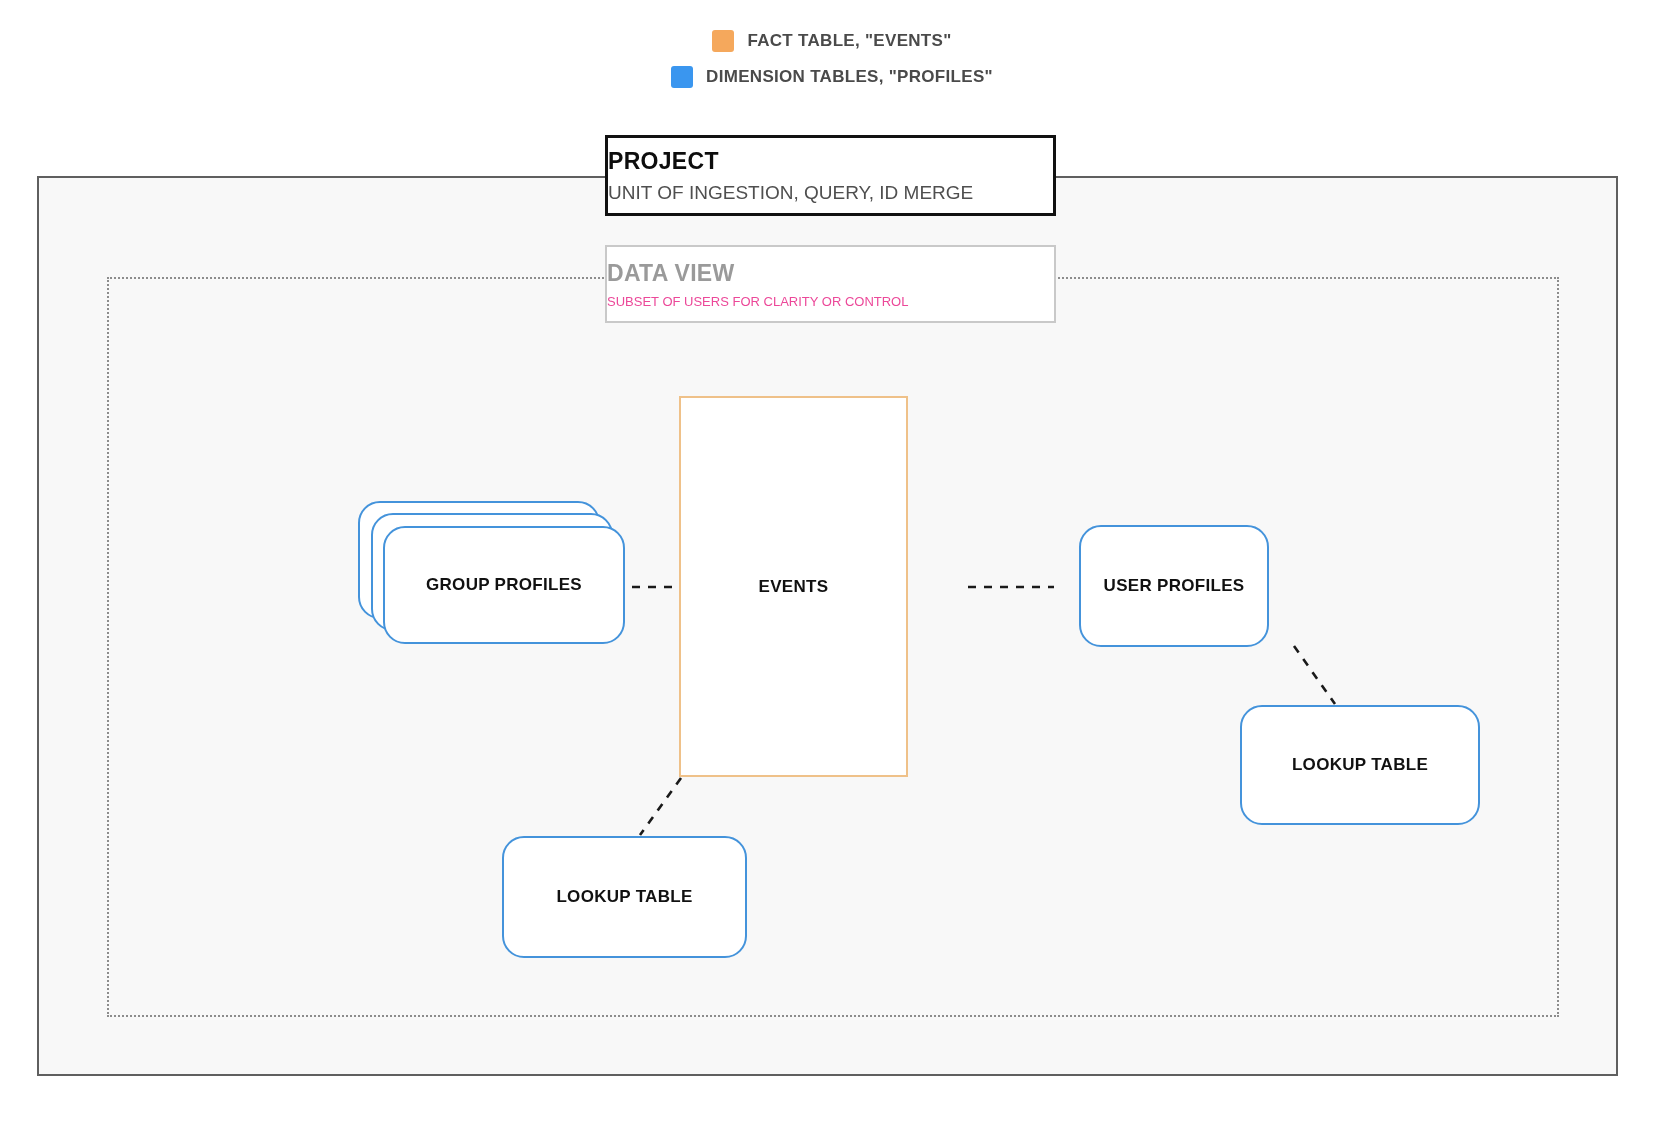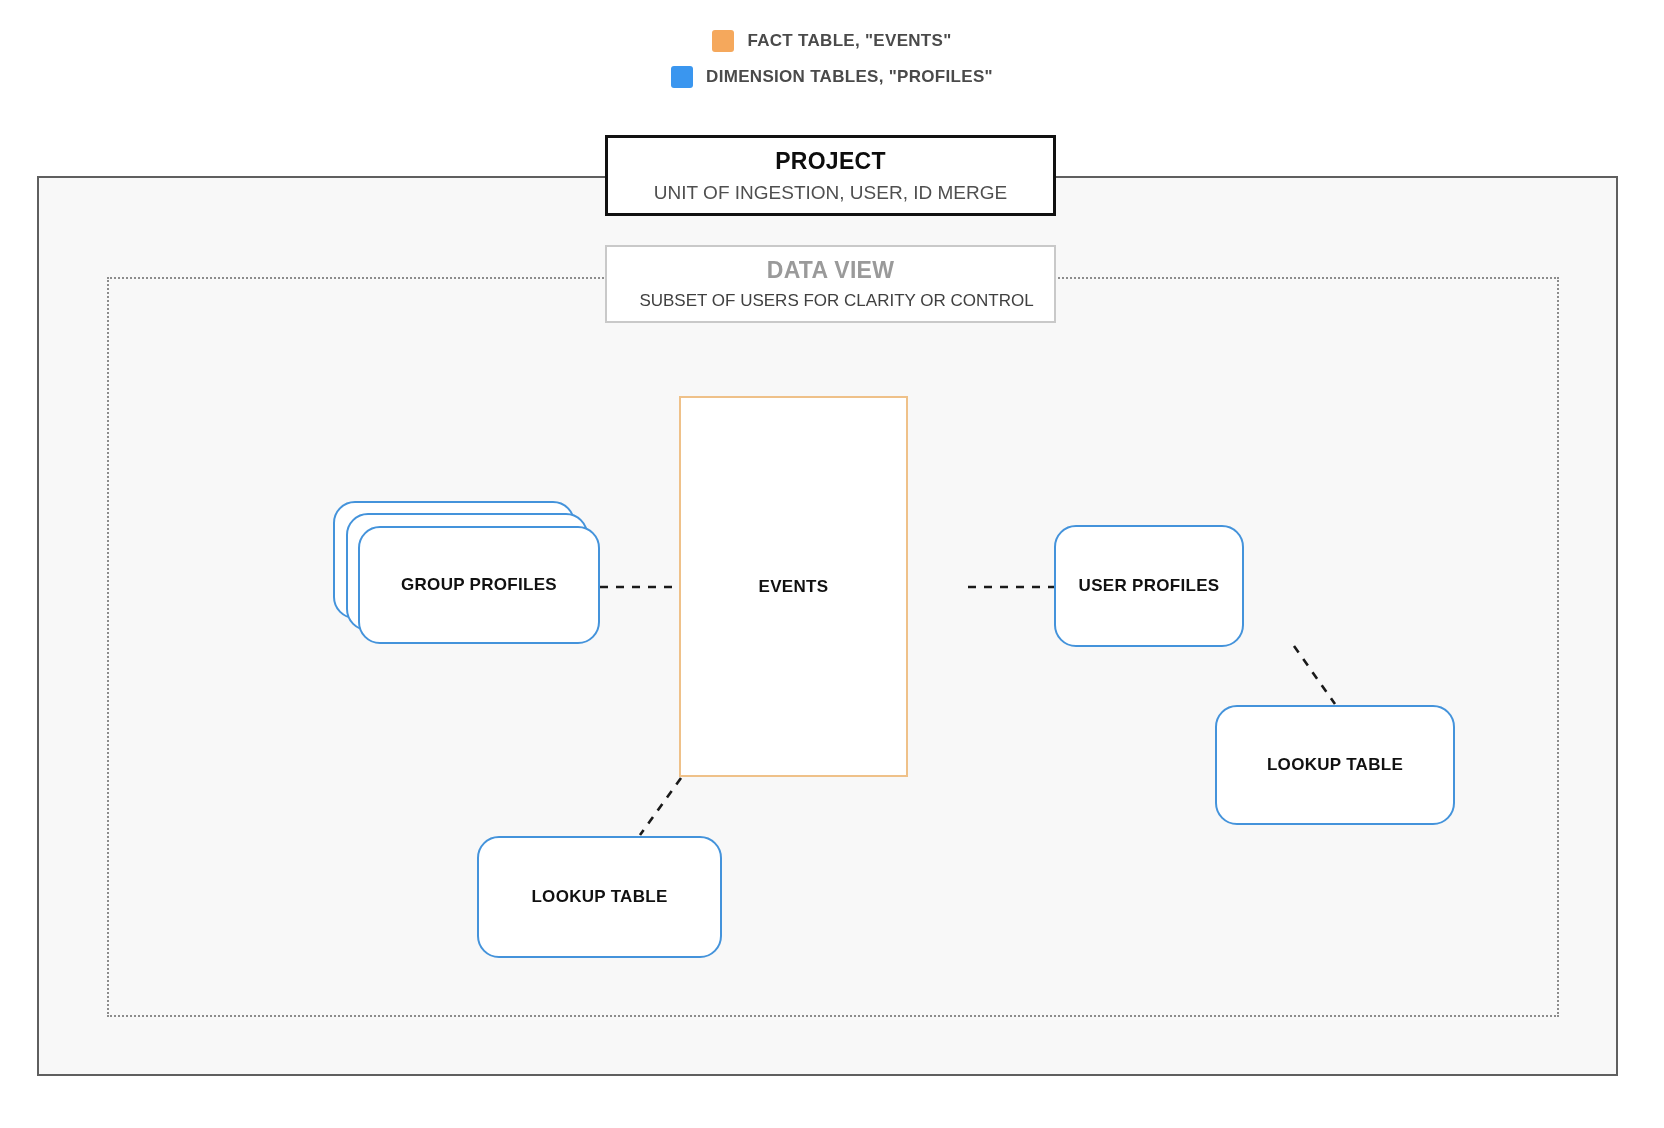--- a/index.html
+++ b/index.html
@@ -24,43 +24,43 @@
     border: 2px solid #5f5f5f; background: #f8f8f8;
   }
   .dataview-container {
     position: absolute; left: 107px; top: 277px; width: 1452px; height: 740px;
     border: 2px dotted #8c8c8c;
   }
 
   
   .header-box {
     position: absolute; left: 605px; width: 451px;
-    background: #ffffff; text-align: center;
+    background: #ffffff; 
     display: flex; flex-direction: column; justify-content: center; gap: 7px;
     z-index: 5;
   }
   .project-box { top: 135px; height: 81px; border: 3px solid #111111; }
   .dataview-box { top: 245px; height: 78px; border: 2px solid #c9c9c9; }
   .project-box .hb-title { font-size: 23px; font-weight: bold; color: #0d0d0d; letter-spacing: 0.3px; }
   .project-box .hb-sub { font-size: 19px; color: #4f4f4f; }
   .dataview-box .hb-title { font-size: 23px; font-weight: bold; color: #9a9a9a; letter-spacing: 0.3px; }
-  .dataview-box .hb-sub { font-size: 17px; color: #404040; margin-left: 12px; }
+  .dataview-box .hb-sub { font-size: 13px; color: #ec4899; }
 
   
   .node-label { font-size: 17px; font-weight: bold; color: #111111; letter-spacing: 0.3px; }
 
   .events-node {
     position: absolute; left: 679px; top: 396px; width: 229px; height: 381px;
     background: #ffffff; border: 2px solid #efc189;
     display: flex; align-items: center; justify-content: center; z-index: 3;
   }
 
   .dim-node {
     position: absolute; background: #ffffff; border: 2px solid #4493db; border-radius: 22px;
-    display: flex; align-items: center; justify-content: center;
+    display: flex; align-items: center; justify-content: center; margin-left: 25px;
   }
   .gp-back  { left: 333px; top: 501px; width: 242px; height: 118px; z-index: 1; }
   .gp-mid   { left: 346px; top: 513px; width: 242px; height: 118px; z-index: 2; }
   .gp-front { left: 358px; top: 526px; width: 242px; height: 118px; z-index: 3; }
   .user-profiles { left: 1054px; top: 525px; width: 190px; height: 122px; z-index: 3; }
   .lookup-right  { left: 1215px; top: 705px; width: 240px; height: 120px; z-index: 3; }
   .lookup-bottom { left: 477px; top: 836px; width: 245px; height: 122px; z-index: 3; }
 
   
   .connector-svg { position: absolute; left: 0; top: 0; width: 1664px; height: 1128px; z-index: 2; pointer-events: none; }
@@ -88,21 +88,21 @@
 
   <svg class="connector-svg" viewBox="0 0 1664 1128">
     <line x1="600" y1="587" x2="679" y2="587"></line>
     <line x1="968" y1="587" x2="1054" y2="587"></line>
     <line x1="1294" y1="646" x2="1335" y2="704"></line>
     <line x1="681" y1="778" x2="640" y2="835"></line>
   </svg>
 
   <div class="header-box project-box">
     <div class="hb-title">PROJECT</div>
-    <div class="hb-sub">UNIT OF INGESTION, USER, ID MERGE</div>
+    <div class="hb-sub">UNIT OF INGESTION, QUERY, ID MERGE</div>
   </div>
 
   <div class="header-box dataview-box">
     <div class="hb-title">DATA VIEW</div>
     <div class="hb-sub">SUBSET OF USERS FOR CLARITY OR CONTROL</div>
   </div>
 
   <div class="events-node">
     <span class="node-label">EVENTS</span>
   </div>

